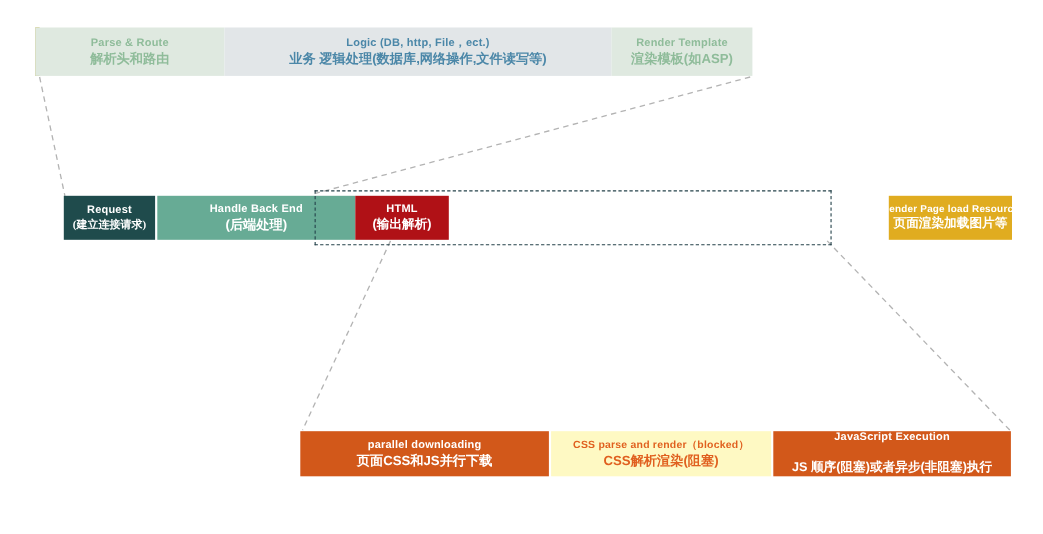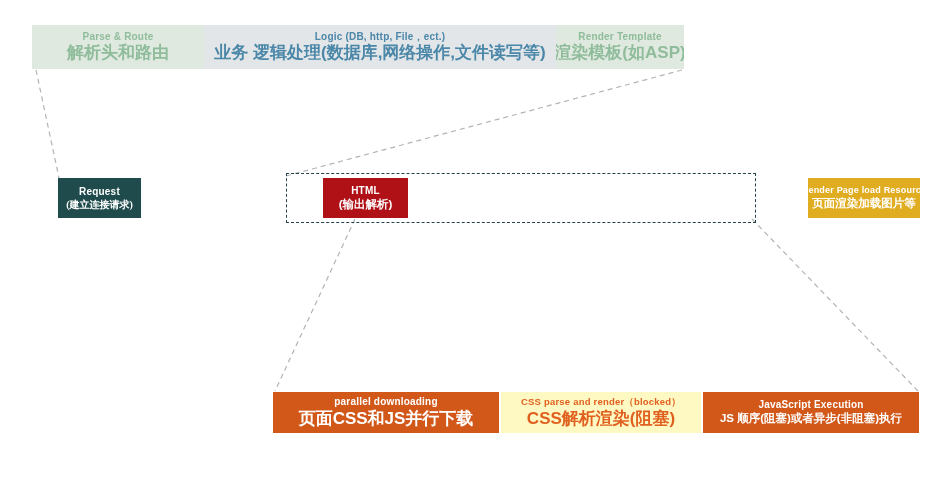--- a/index.html
+++ b/index.html
@@ -24,21 +24,21 @@
     line-height:1.18;
     overflow:hidden;
   }
   .seg .en{
     font-size:10px;
     font-weight:bold;
     letter-spacing:.2px;
     white-space:nowrap;
   }
   .seg .cn{
-    font-size:17px;
+    font-size:12px;
     font-weight:bold;
     margin-top:1px;
     white-space:nowrap;
   }
 
   
   #top-row{position:absolute;left:32px;top:13px;width:652px;height:44px;}
   #top-accent{
     position:absolute;left:0;top:0;width:4px;height:44px;
     background:#b0a020;
@@ -97,20 +97,24 @@
     </div>
   </div>
 
   <div id="middle-row">
 
     <div class="seg mid-seg" style="left:0px;width:83px;background:#1f4b4c;color:#ffffff;">
       <span class="en">Request</span>
       <span class="cn" style="font-size:10px;font-family:Liberation Serif, serif;">(建立连接请求)</span>
     </div>
 
+    <div class="seg mid-seg" style="left:85px;width:180px;background:#67ab95;color:#ffffff;">
+      <span class="en">Handle Back End</span>
+      <span class="cn">(后端处理)</span>
+    </div>
 
     <div class="seg mid-seg" style="left:265px;width:85px;background:#b01116;color:#ffffff;">
       <span class="en">HTML</span>
       <span class="cn" style="font-size:11.5px;">(输出解析)</span>
     </div>
 
 
     <div class="seg mid-seg" style="left:750px;width:112px;background:#e0ac20;color:#ffffff;">
       <span class="en" style="font-size:9px;">Render Page load Resource</span>
       <span class="cn" style="font-size:11.5px;">页面渲染加载图片等</span>
@@ -124,19 +128,19 @@
     <div class="seg bot-seg" style="left:0px;width:226px;background:#d2581a;color:#ffffff;">
       <span class="en">parallel downloading</span>
       <span class="cn">页面CSS和JS并行下载</span>
     </div>
 
     <div class="seg bot-seg" style="left:228px;width:200px;background:#fef9c3;color:#e0601f;">
       <span class="en" style="font-size:9.5px;">CSS parse and render（blocked）</span>
       <span class="cn">CSS解析渲染(阻塞)</span>
     </div>
 
-    <div class="seg bot-seg" style="left:430px;width:216px;background:#d2581a;color:#ffffff;">
+    <div class="seg bot-seg" style="left:430px;width:216px;background:#d2581a;color:#ffffff;justify-content:space-between;">
       <span class="en">JavaScript Execution</span>
       <span class="cn" style="font-size:11.5px;">JS 顺序(阻塞)或者异步(非阻塞)执行</span>
     </div>
   </div>
 
 </div>
 
 </body></html>

